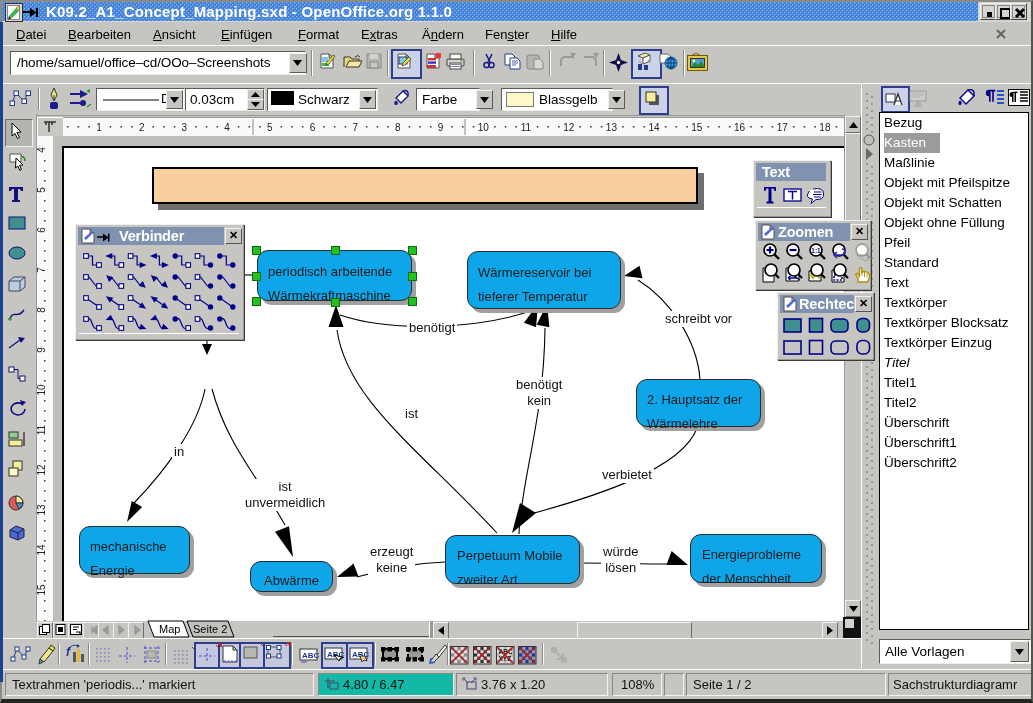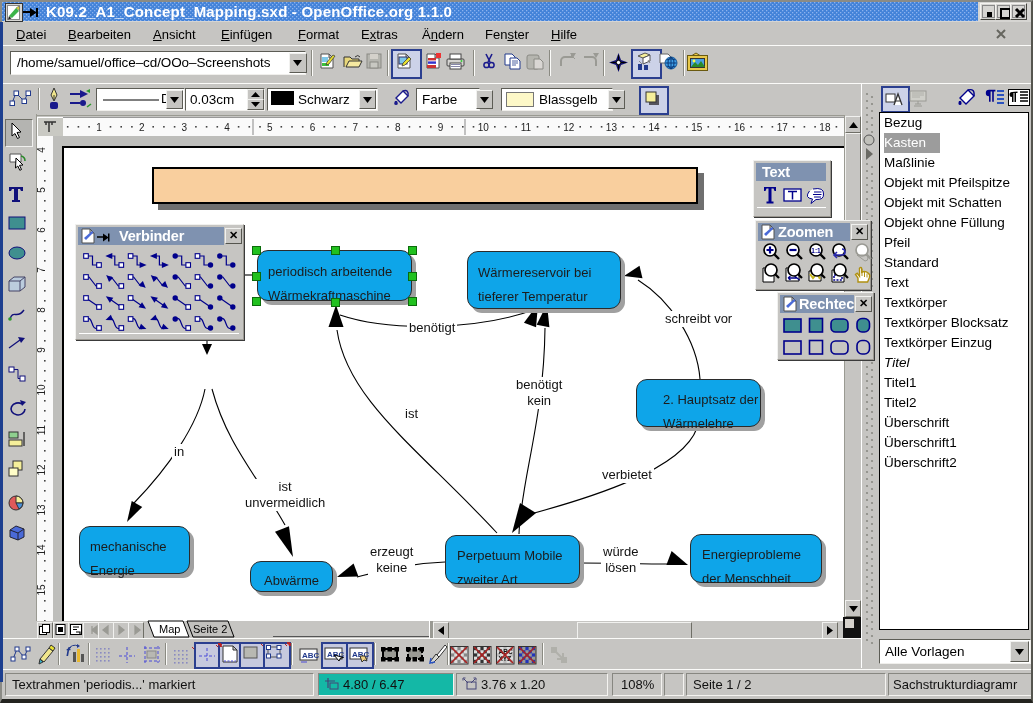--- a/index.html
+++ b/index.html
@@ -491,21 +491,21 @@
       <rect x="7" y="474" width="1.6" height="1.6" fill="#444"></rect>
       <rect x="7" y="484" width="1.6" height="1.6" fill="#444"></rect>
     </svg>
 </div>
 <div class="abs" style="left:53px;top:136px;width:791px;height:485px;background:#bebebb;"></div>
 <div class="abs" style="left:62px;top:146px;width:782px;height:475px;background:#fff;border-left:2px solid #000;border-top:2px solid #000;box-sizing:border-box;"></div>
 <div class="abs" style="left:0;top:0;width:1033px;height:621px;overflow:hidden;">
     <div class="abs" style="left:152px;top:167px;width:542px;height:33px;background:#f9cf9e;border:2px solid #000;box-shadow:6px 6px 0 #6f6f6f;z-index:3"></div>
     <div class="nbox" style="left:257px;top:250px;width:155px;height:51px;padding-top:9px;box-sizing:border-box;z-index:3;padding-left:10px;">periodisch arbeitende<br>Wärmekraftmaschine</div>
     <div class="nbox" style="left:467px;top:251px;width:154px;height:58px;padding-top:9px;box-sizing:border-box;z-index:3;padding-left:10px;">Wärmereservoir bei<br>tieferer Temperatur</div>
-    <div class="nbox" style="left:636px;top:379px;width:125px;height:48px;padding-top:8px;box-sizing:border-box;z-index:3;padding-left:26px;">2. Hauptsatz der<br>Wärmelehre</div>
+    <div class="nbox" style="left:636px;top:379px;width:125px;height:48px;padding-top:8px;box-sizing:border-box;z-index:3;padding-left:10px;">2. Hauptsatz der<br>Wärmelehre</div>
     <div class="nbox" style="left:79px;top:526px;width:111px;height:48px;padding-top:8px;box-sizing:border-box;z-index:3;padding-left:10px;">mechanische<br>Energie</div>
     <div class="nbox" style="left:250px;top:561px;width:83px;height:31px;padding-top:7px;box-sizing:border-box;z-index:3;text-align:center;">Abwärme</div>
     <div class="nbox" style="left:445px;top:535px;width:135px;height:49px;padding-top:8px;box-sizing:border-box;z-index:3;padding-left:11px;">Perpetuum Mobile<br>zweiter Art</div>
     <div class="nbox" style="left:690px;top:534px;width:132px;height:49px;padding-top:8px;box-sizing:border-box;z-index:3;padding-left:11px;">Energieprobleme<br>der Menschheit</div>
     <svg style="left:0;top:0;z-index:2" width="1033" height="703">
       <path d="M243 275 h14" stroke="#000" stroke-width="1.1" fill="none"></path>
       <path d="M207 336 v12" stroke="#000" stroke-width="1.1" fill="none"></path>
       <polygon points="207,355 212.0,344.0 202.0,344.0" fill="#000"></polygon>
       <path d="M205 389 C198 425 168 468 134 503" stroke="#000" stroke-width="1.1" fill="none"></path>
       <polygon points="127,522 142.24494365672922,506.9138575870718 131.75505634327078,501.0861424129282" fill="#000"></polygon>

